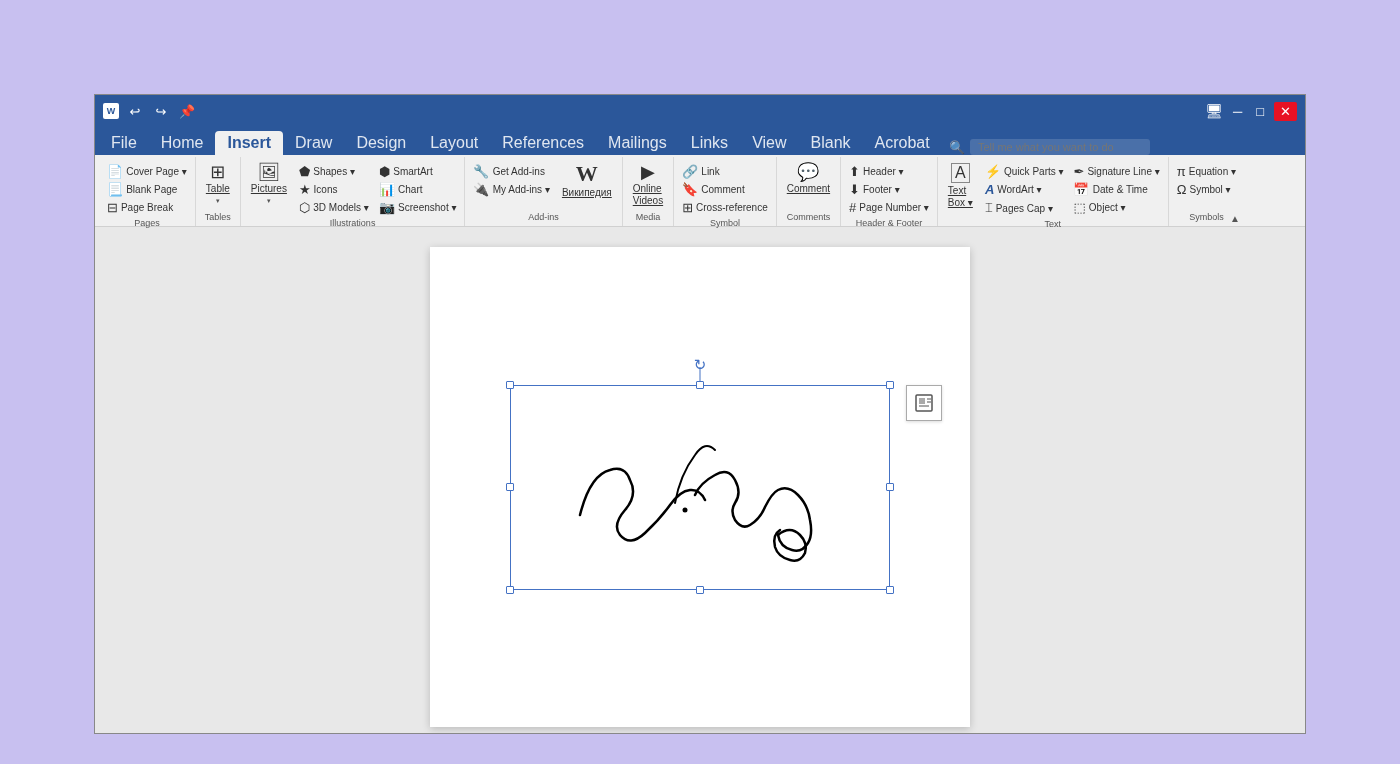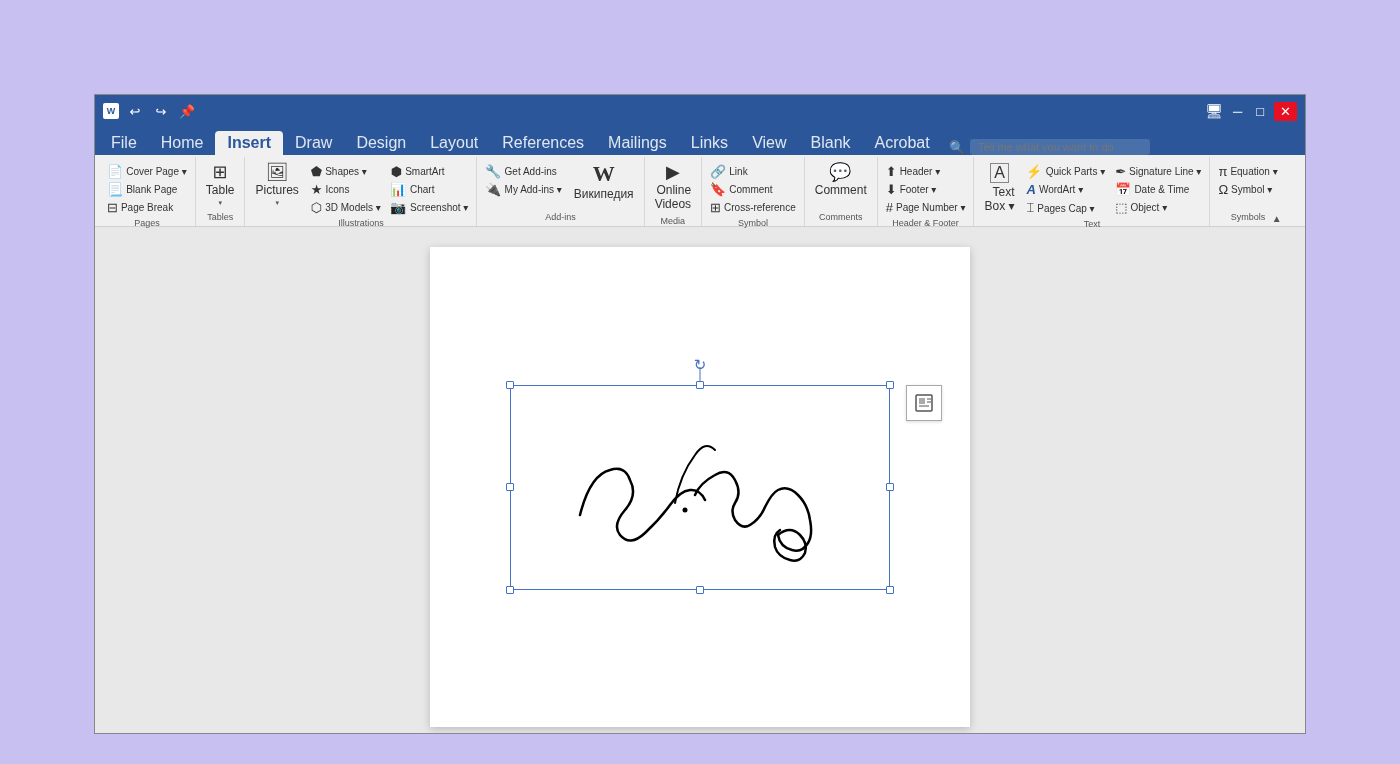--- a/index.html
+++ b/index.html
@@ -149,24 +149,25 @@
       min-width: 36px;
       font-size: 10px;
       color: #333;
       gap: 2px;
     }
     .ribbon-btn .btn-icon {
       font-size: 18px;
       line-height: 1;
     }
     .ribbon-btn .btn-label {
-      font-size: 12px;
-      text-align: right;
+      font-size: 10px;
+      text-align: left;
       white-space: nowrap;
       line-height: 1.2;
+      text-decoration: underline;
     }
     .ribbon-btn-small {
       display: flex;
       align-items: center;
       padding: 1px 4px;
       cursor: pointer;
       border-radius: 3px;
       font-size: 10px;
       color: #333;
       gap: 3px;

